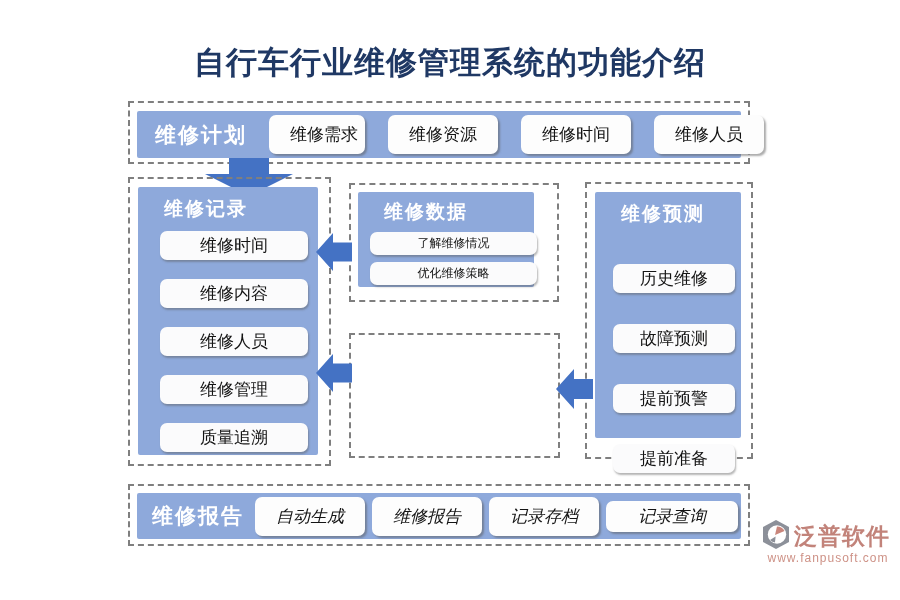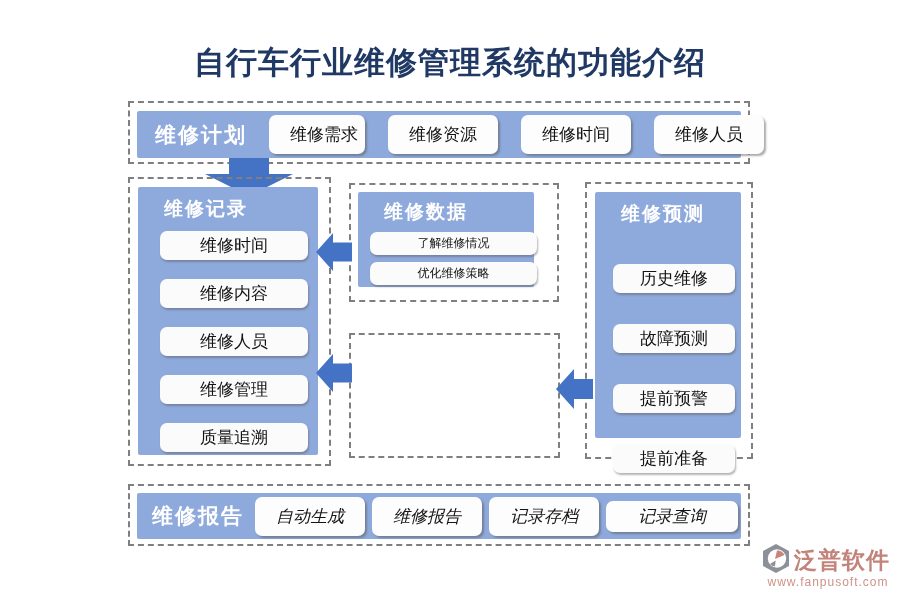--- a/index.html
+++ b/index.html
@@ -86,21 +86,21 @@
 
   
   .flow-arrow { position:absolute; }
   .flow-arrow svg { display:block; }
   .arrow-down { left:205px; top:158px; }
   .arrow-left-1 { left:316px; top:233px; }
   .arrow-left-2 { left:316px; top:354px; }
   .arrow-left-3 { left:556px; top:369px; }
 
   
-  .brand { position:absolute; left:762px; top:544px; width:132px; }
+  .brand { position:absolute; left:762px; top:520px; width:132px; }
   .brand-row { display:flex; align-items:center; }
   .brand-name { color:#C2837A; font-size:23px; font-weight:bold; letter-spacing:1px; white-space:nowrap; }
   .brand-url { color:#CE9287; font-size:12px; letter-spacing:1px; text-align:center; margin-top:-2px; white-space:nowrap; }
 </style>
 </head>
 <body>
 
 <div class="canvas">
 
   <div class="page-title">自行车行业维修管理系统的功能介绍</div>

